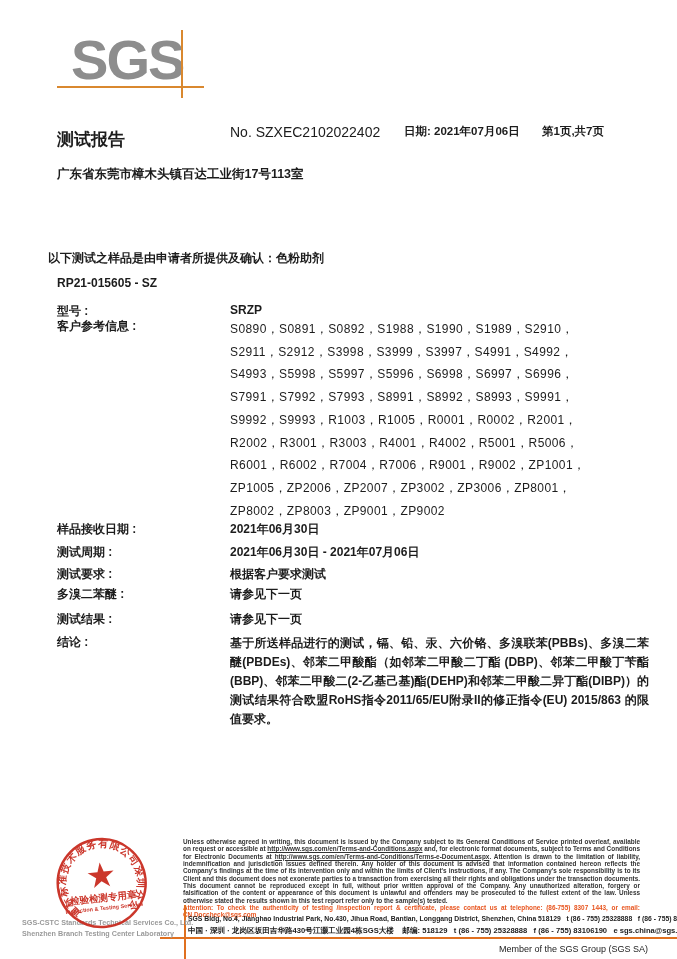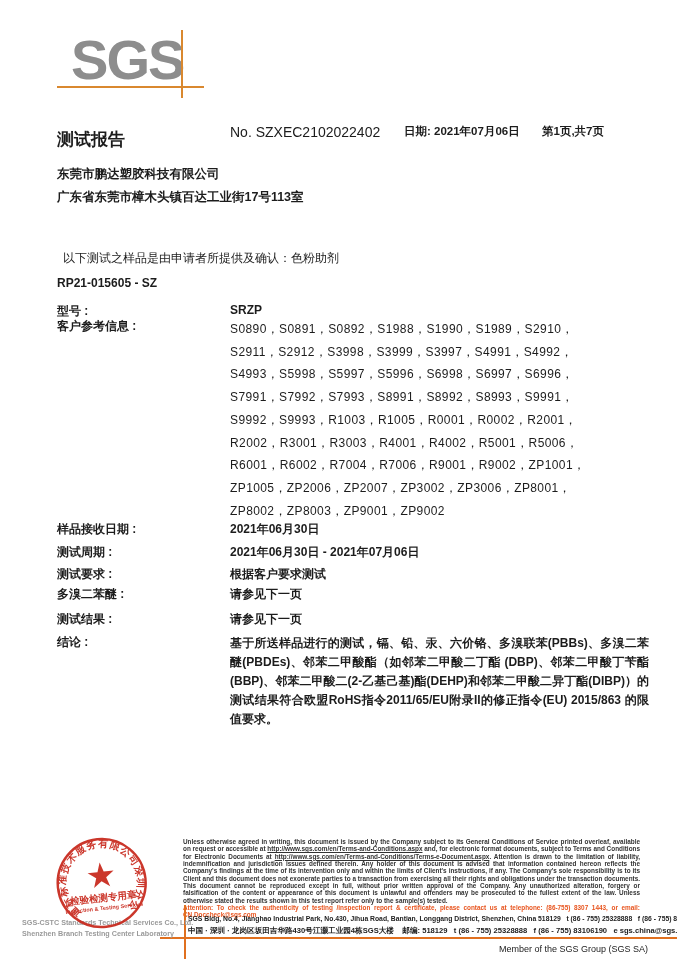--- a/index.html
+++ b/index.html
@@ -19,21 +19,21 @@
   .crosshair-top-h { left:57px; top:86px; width:147px; height:2px; }
   .crosshair-top-v { left:181px; top:30px; width:2px; height:68px; }
 
   .report-title { position:absolute; left:57px; top:119px; font-size:17px; font-weight:bold;margin-top:9px; }
   .report-no    { position:absolute; left:230px; top:124px; font-size:14px; font-weight:normal; }
   .report-date  { position:absolute; left:404px; top:124px; font-size:11.5px; font-weight:bold; }
   .report-page  { position:absolute; left:542px; top:124px; font-size:11.5px; font-weight:bold; }
 
   .applicant { position:absolute; left:57px; top:163px; font-size:12.5px; font-weight:bold; line-height:23px; }
 
-  .intro { position:absolute; left:63px; top:250px; font-size:12px; font-weight:normal; }
+  .intro { position:absolute; left:48px; top:250px; font-size:12px; font-weight:bold; }
 
   
   .row { position:absolute; left:57px; right:28px; display:flex; font-size:12px; }
   .lbl { width:173px; flex:none; font-weight:bold; }
   .val { flex:1; font-weight:bold; }
   .codes div { font-weight:normal; line-height:22.7px; letter-spacing:0.4px; }
   .val-paragraph { line-height:19px; text-align:justify; }
 
   
   .stamp-company {
@@ -66,21 +66,20 @@
   <div class="logo">SGS</div>
   <div class="reg-h crosshair-top-h"></div>
   <div class="reg-v crosshair-top-v"></div>
 
   <div class="report-title">测试报告</div>
   <div class="report-no">No. SZXEC2102022402</div>
   <div class="report-date">日期: 2021年07月06日</div>
   <div class="report-page">第1页,共7页</div>
 
   <div class="applicant">
-    <div>东莞市鹏达塑胶科技有限公司</div>
     <div>广东省东莞市樟木头镇百达工业街17号113室</div>
   </div>
 
   <div class="intro">以下测试之样品是由申请者所提供及确认：色粉助剂</div>
 
   <div class="row" style="top:276px">
     <div class="val">RP21-015605 - SZ</div>
   </div>
 
   <div class="row" style="top:303px">

